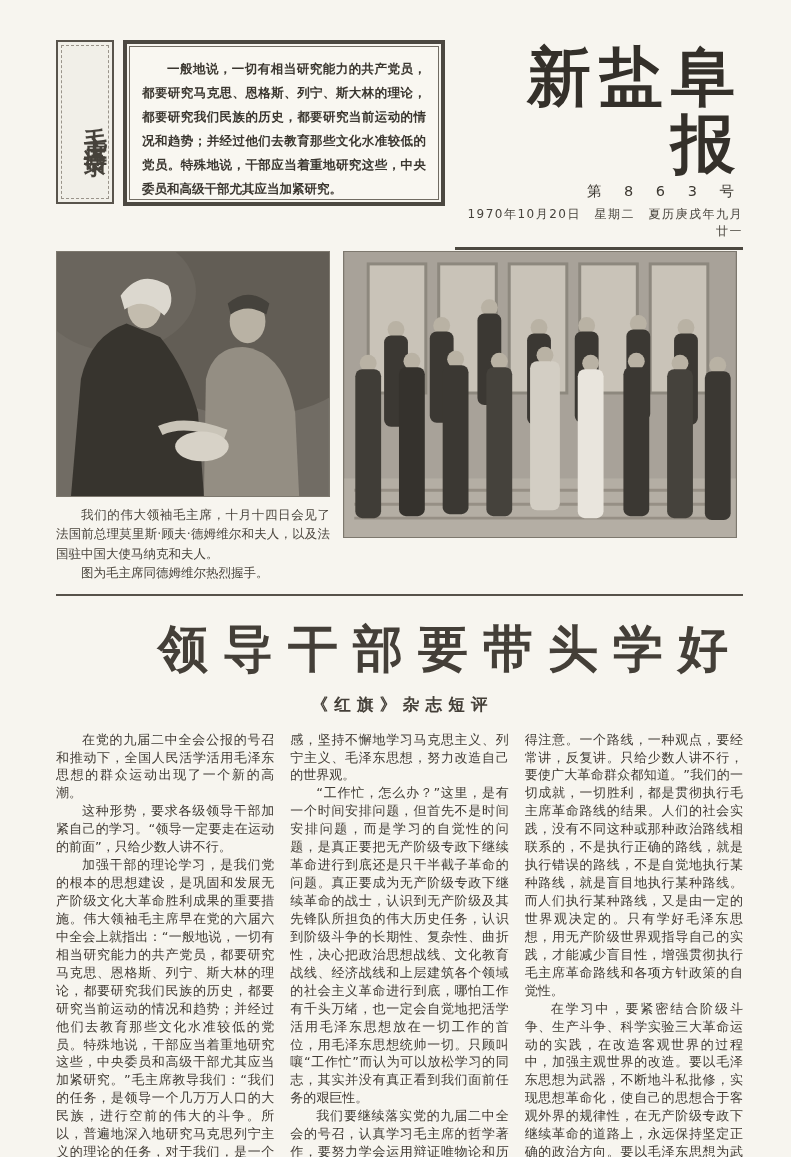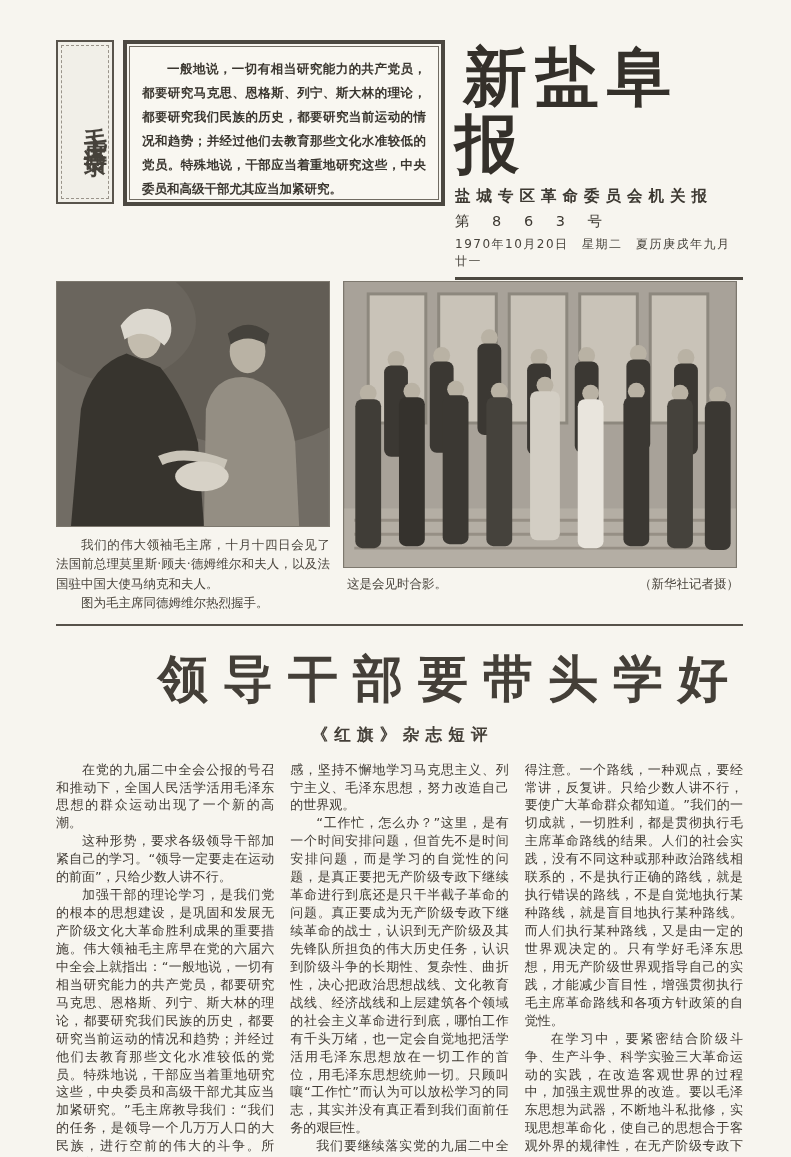--- a/index.html
+++ b/index.html
@@ -12,21 +12,21 @@
   .quote-unit{display:flex;gap:9px}
   .quote-label{width:58px;height:164px;border:2px solid #59544c;outline:1px dashed #9a948a;
         outline-offset:-6px;background:#f1efe8;writing-mode:vertical-rl;text-orientation:upright;
         font-size:23px;font-weight:700;letter-spacing:7px;text-align:center;color:#46423b;
         padding-top:8px;font-family:"DejaVu Serif","Liberation Serif",serif}
   .quote-box{width:322px;height:166px;border:4px solid #4c4841;
         box-shadow:inset 0 0 0 2px #f7f5ef,inset 0 0 0 3px #716c63;
         background:#f9f7f1;padding:13px 15px;overflow:hidden}
   .quote-text{font-size:12.5px;font-weight:600;line-height:1.92;text-indent:2em;
         text-align:justify;color:#3a362f}
-  .mast-right{flex:1;text-align:left;padding-top:4px}
+  .mast-right{flex:1;text-align:right;padding-top:4px}
   .paper-title{font-size:64px;font-weight:900;letter-spacing:8px;line-height:1.04;color:#34302a;
         font-family:"DejaVu Serif","Liberation Serif",serif;text-indent:8px}
   .organ{margin-top:9px;font-size:15.5px;font-weight:700;letter-spacing:6px;color:#3d3932}
   .issue{margin-top:5px;font-size:14.5px;font-weight:400;letter-spacing:9px;color:#3d3932}
   .dateline{margin-top:5px;font-size:12px;letter-spacing:1.5px;color:#46423b}
   .mast-rule{margin-top:7px;border-top:3px solid #4c4840}
   
   .photos{display:flex;gap:13px;margin-top:1px;align-items:flex-start}
   .photo-left{width:274px}
   .photo-left svg,.photo-right svg{display:block;border:1px solid #7d786e;background:#8b867d}
@@ -54,21 +54,20 @@
 
   <header class="top">
     <div class="quote-unit">
       <div class="quote-label">毛主席语录</div>
       <div class="quote-box">
         <p class="quote-text">一般地说，一切有相当研究能力的共产党员，都要研究马克思、恩格斯、列宁、斯大林的理论，都要研究我们民族的历史，都要研究当前运动的情况和趋势；并经过他们去教育那些文化水准较低的党员。特殊地说，干部应当着重地研究这些，中央委员和高级干部尤其应当加紧研究。</p>
       </div>
     </div>
     <div class="mast-right">
       <h1 class="paper-title">新盐阜报</h1>
-      <div class="organ">盐城专区革命委员会机关报</div>
       <div class="issue">第 8 6 3 号</div>
       <div class="dateline">1970年10月20日　星期二　夏历庚戌年九月廿一</div>
       <div class="mast-rule"></div>
     </div>
   </header>
 
   <section class="photos">
     <figure class="photo-left">
       <svg width="274" height="246" viewBox="0 0 274 246" aria-hidden="true">
         <rect width="274" height="246" fill="#716c64"></rect>
@@ -133,24 +132,20 @@
             <circle cx="248" cy="112" r="8.5" fill="#b9b2a4"></circle>
             <rect x="235" y="118" width="26" height="150" rx="7" fill="#e9e5dd"></rect>
             <circle cx="294" cy="110" r="8.5" fill="#b9b2a4"></circle>
             <rect x="281" y="116" width="26" height="150" rx="7" fill="#3b3833"></rect>
             <circle cx="338" cy="112" r="8.5" fill="#b9b2a4"></circle>
             <rect x="325" y="118" width="26" height="150" rx="7" fill="#45423c"></rect>
             <circle cx="376" cy="114" r="8.5" fill="#b9b2a4"></circle>
             <rect x="363" y="120" width="26" height="150" rx="7" fill="#3b3833"></rect>
           </g>
       </svg>
-      <figcaption class="caption-row">
-        <span>这是会见时合影。</span>
-        <span>（新华社记者摄）</span>
-      </figcaption>
     </figure>
   </section>
 
   <div class="section-rule"></div>
 
   <h2 class="headline">领导干部要带头学好</h2>
   <h3 class="subtitle">《红旗》杂志短评</h3>
 
   <section class="columns">
     <div class="col">

